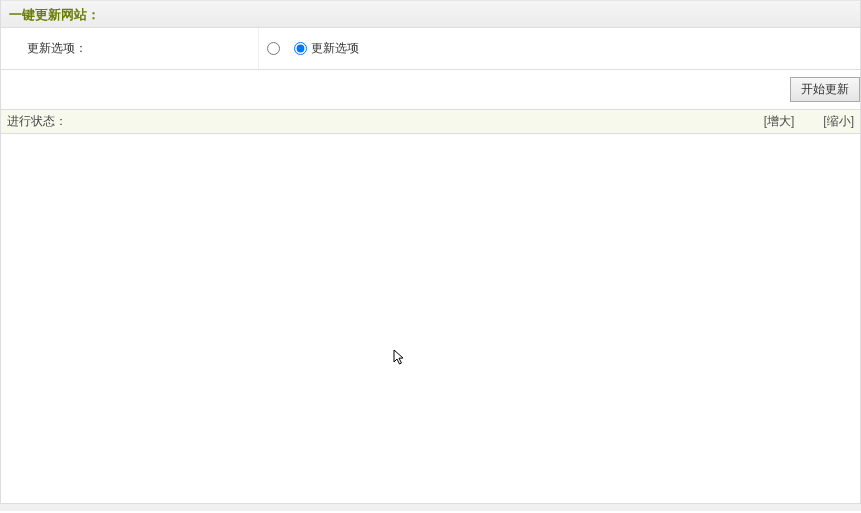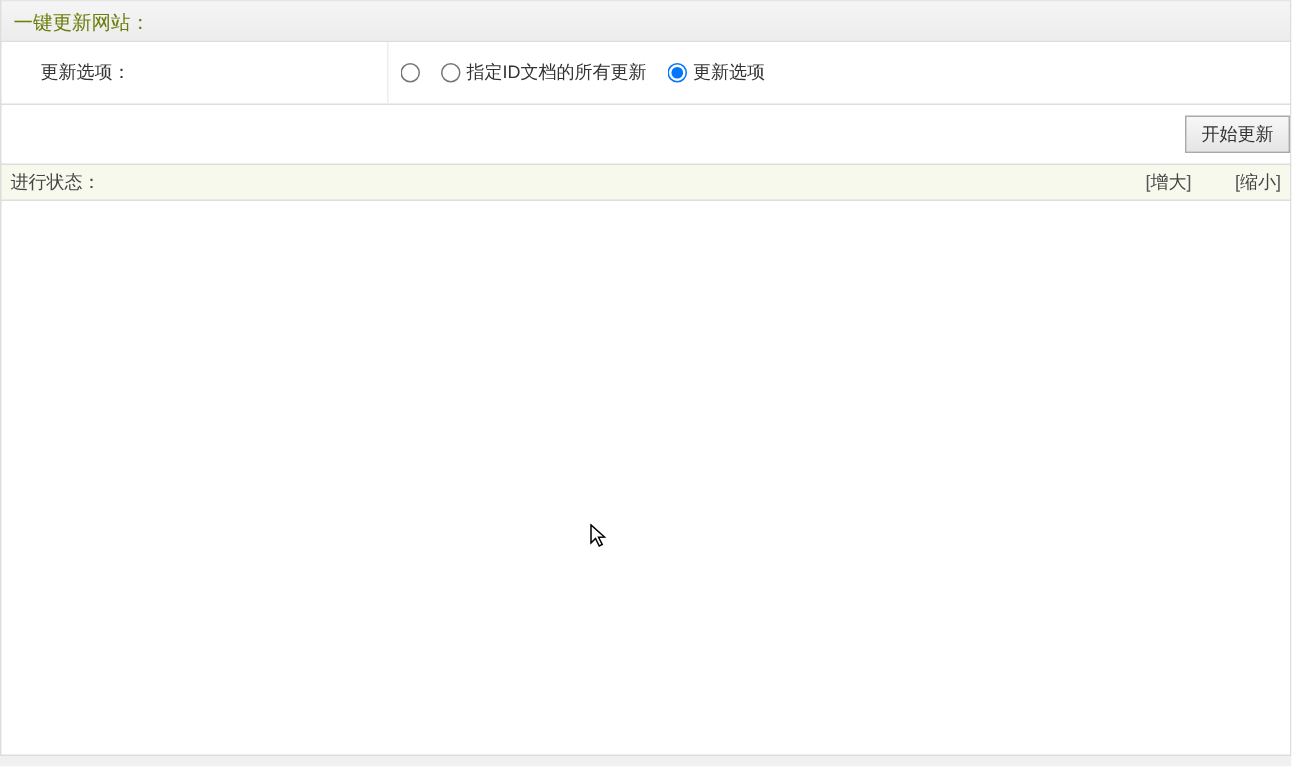--- a/index.html
+++ b/index.html
@@ -9,21 +9,21 @@
       color: #333;
       background: #fff;
       width: 861px;
     }
     .header {
       background: linear-gradient(to bottom, #f5f5f5, #ececec);
       border: 1px solid #ddd;
       border-top: 1px solid #e5e5e5;
       padding: 5px 8px;
       color: #6b7d0a;
-      font-weight: normal;
+      font-weight: bold;
       font-size: 13px;
       height: 28px;
       line-height: 18px;
     }
     .options-row {
       display: flex;
       border-left: 1px solid #ddd;
       border-right: 1px solid #ddd;
       border-bottom: 1px solid #ddd;
       height: 42px;
@@ -128,24 +128,20 @@
 
 <div class="options-row">
   <div class="options-label-cell">
     <span>更新选项：</span>
   </div>
   <div class="options-radios">
     <label class="radio-group">
       <input type="radio" name="upopt" style="">
     </label>
     <label class="radio-group">
-      <input type="radio" name="upopt" style="">
-      <span>指定ID文档的所有更新</span>
-    </label>
-    <label class="radio-group">
       <input type="radio" name="upopt" checked="" style="">
       <span>更新选项</span>
     </label>
   </div>
 </div>
 
 <div class="action-row">
   <button class="start-btn">开始更新</button>
 </div>
 

